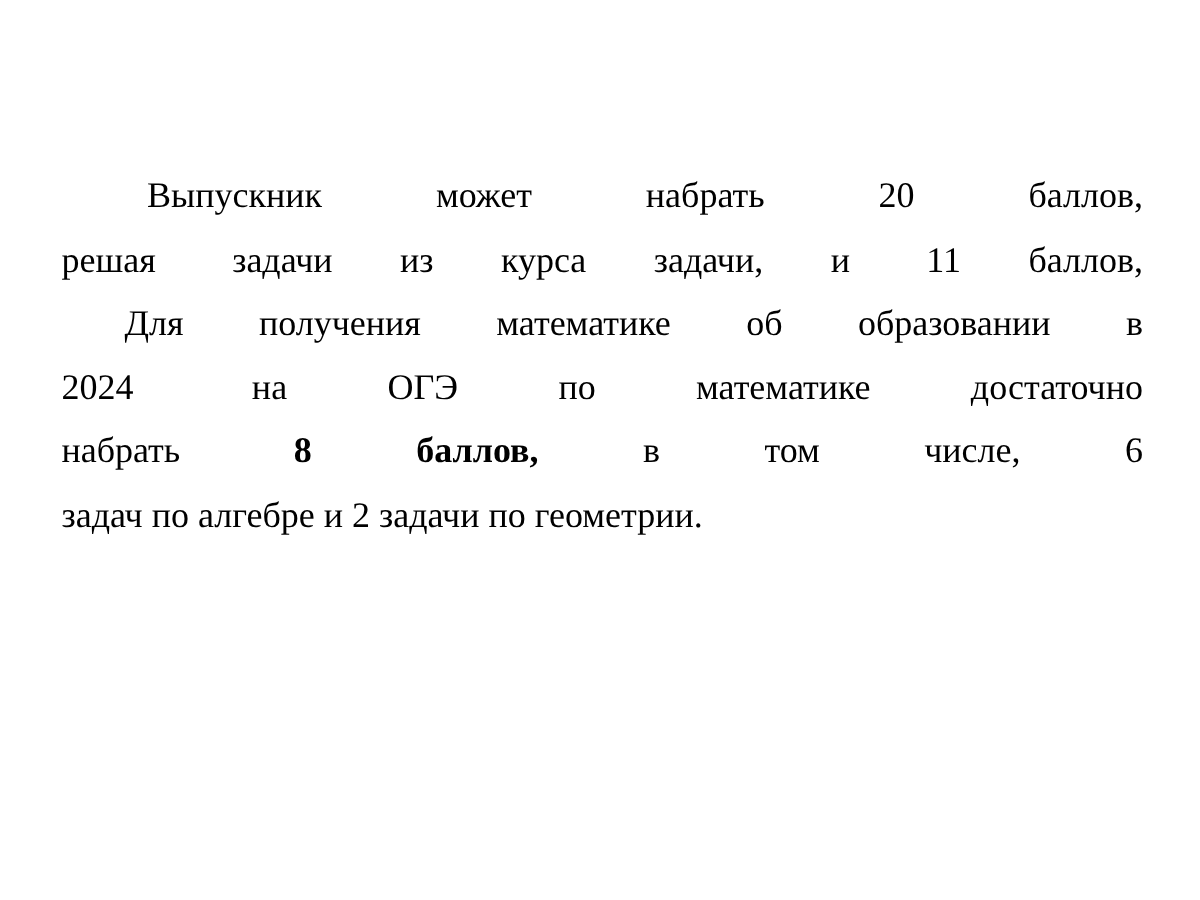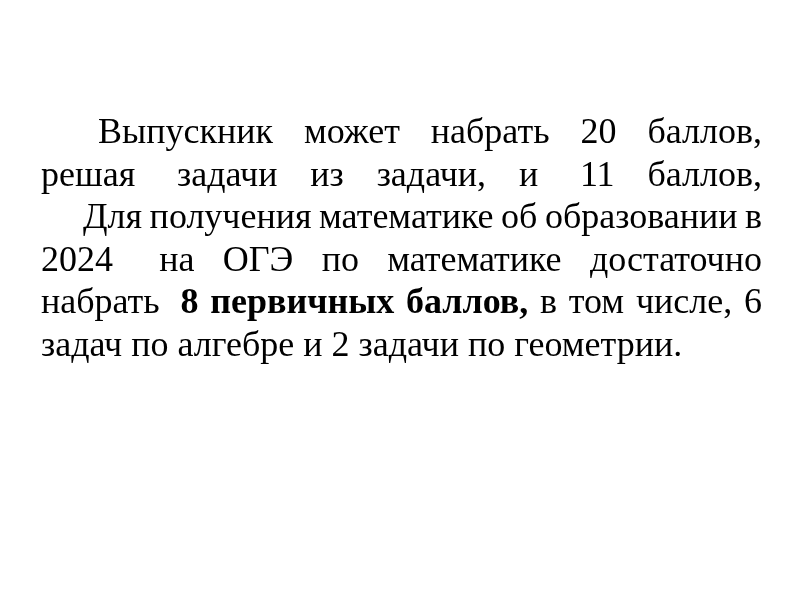--- a/index.html
+++ b/index.html
@@ -11,38 +11,38 @@
     background: #ffffff;
     color: #000000;
     font-family: "Liberation Serif", "DejaVu Serif", serif;
     overflow: hidden;
   }
   .text-block {
     position: absolute;
     left: 41px;
     top: 110px;
     width: 721px;
-    font-size: 36px;
+    font-size: 24px;
   }
   .line {
     height: 42.5px;
     line-height: 42.5px;
     white-space: pre;
   }
   .line.just {
     display: flex;
     justify-content: space-between;
   }
   .b { font-weight: bold; }
 </style>
 </head>
 <body style="background: rgb(255, 255, 255);">
 
 <div class="slide" style="background: rgb(255, 255, 255); color: rgb(0, 0, 0);">
   <div class="text-block">
       <div class="line just" style="padding-left: 57px;"><span class="word">Выпускник</span><span class="word">может</span><span class="word">набрать</span><span class="word">20</span><span class="word">баллов,</span></div>
-      <div class="line just"><span class="word">решая</span><span class="word">&nbsp;задачи</span><span class="word">из</span><span class="word">задачи,</span><span class="word">и</span><span class="word">&nbsp;11</span><span class="word">баллов,</span></div>
+      <div class="line just"><span class="word">решая</span><span class="word">&nbsp;задачи</span><span class="word">из</span><span class="word">курса</span><span class="word">задачи,</span><span class="word">и</span><span class="word">&nbsp;11</span><span class="word">баллов,</span></div>
       <div class="line just" style="padding-left: 42px; text-align: right;"><span class="word">Для</span><span class="word">получения</span><span class="word">математике</span><span class="word">об</span><span class="word">образовании</span><span class="word">в</span></div>
       <div class="line just"><span class="word">2024</span><span class="word">&nbsp;&nbsp;на</span><span class="word">ОГЭ</span><span class="word">по</span><span class="word">математике</span><span class="word">достаточно</span></div>
-      <div class="line just"><span class="word">набрать</span><span class="word b">&nbsp;8</span><span class="word b">первичных</span><span class="word b">баллов,</span><span class="word">в</span><span class="word">том</span><span class="word">числе,</span><span class="word">6</span></div>
+      <div class="line just"><span class="word">набрать</span><span class="word b">&nbsp;8</span><span class="word b">баллов,</span><span class="word">в</span><span class="word">том</span><span class="word">числе,</span><span class="word">6</span></div>
       <div class="line plain"><span>задач по алгебре и 2 задачи по геометрии.</span></div>
     </div>
 </div>
 
 </body></html>

